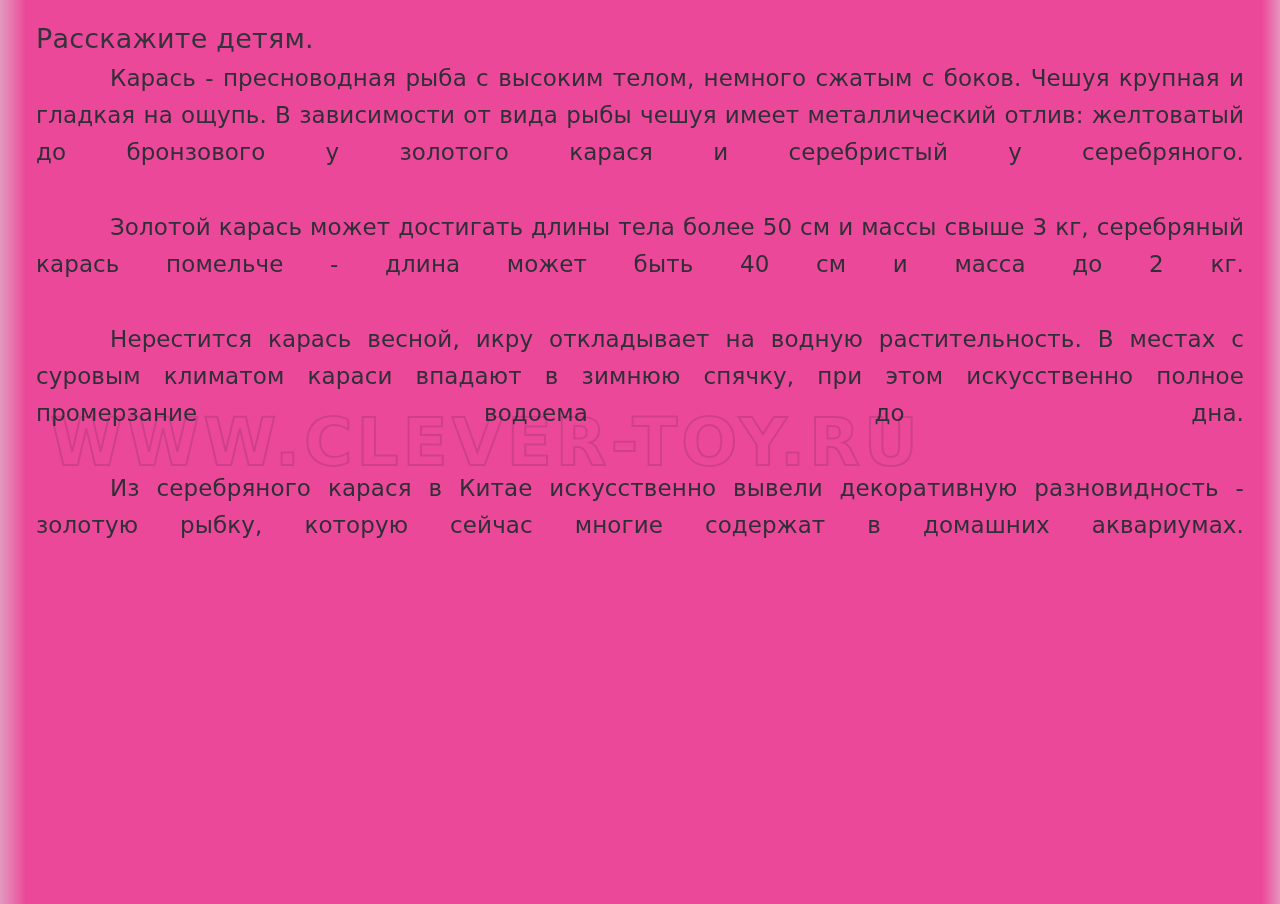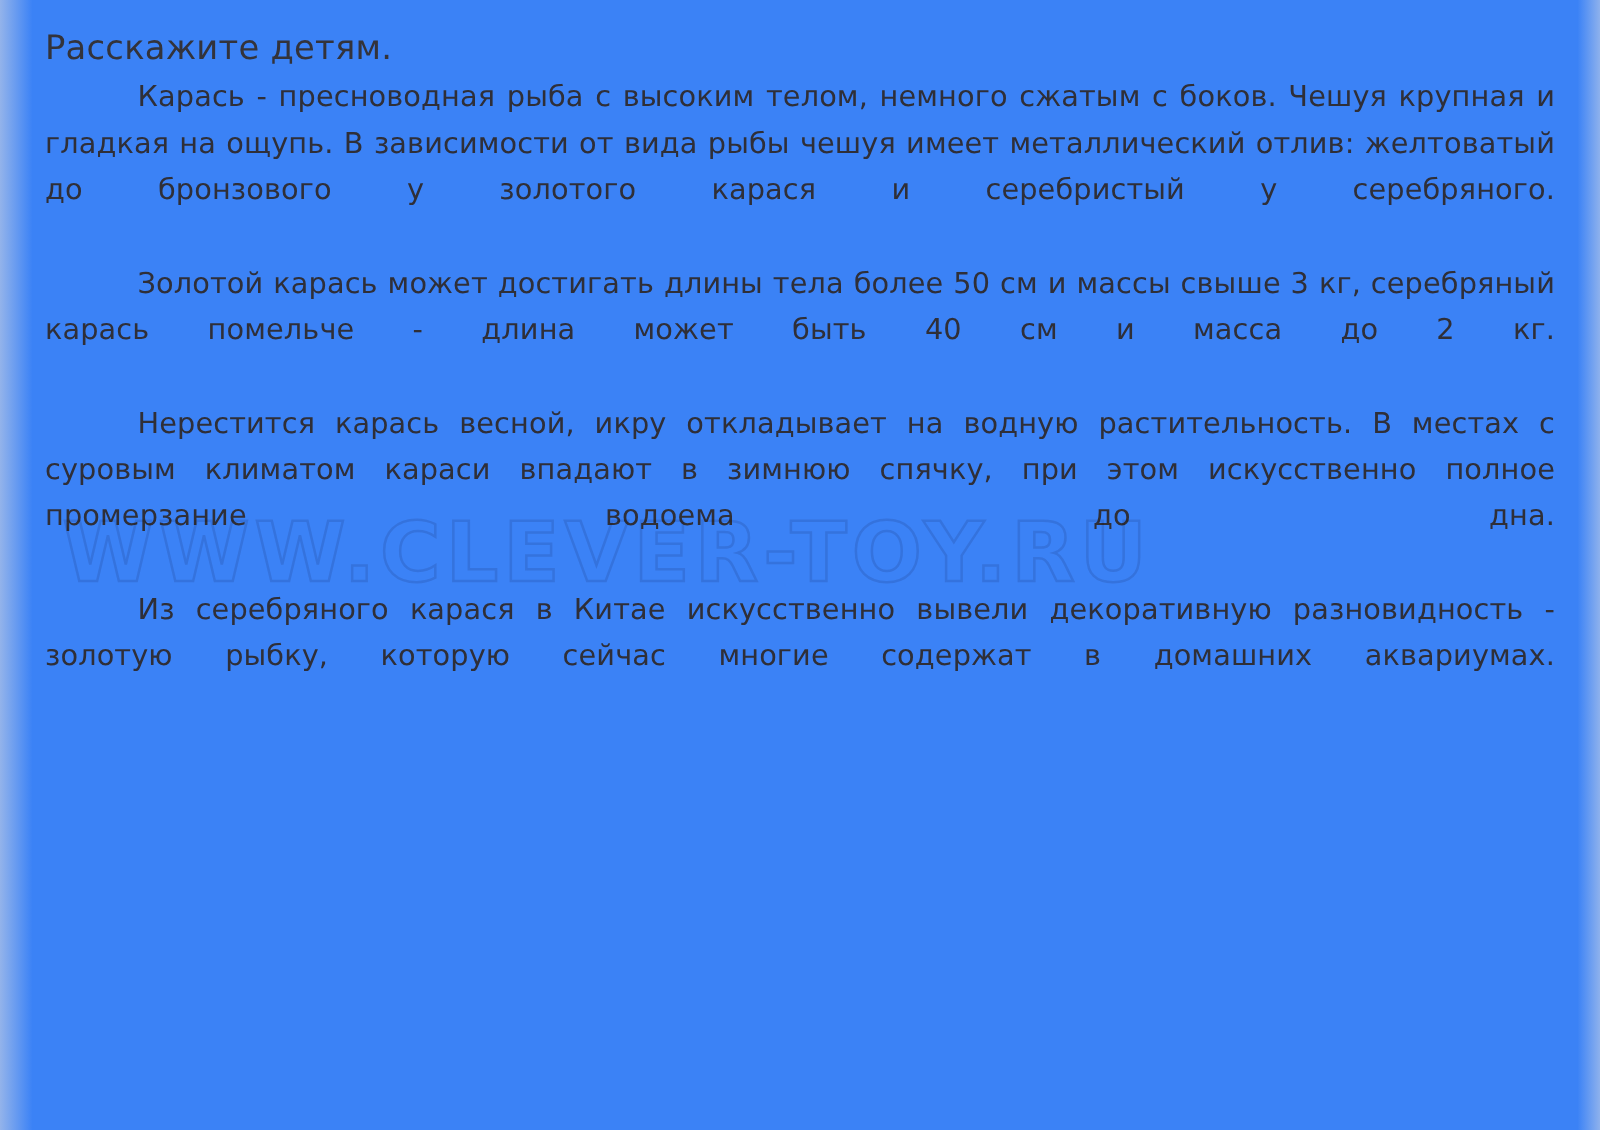--- a/index.html
+++ b/index.html
@@ -13,21 +13,21 @@
     background: #ffffff;
     font-family: "DejaVu Sans", sans-serif;
     color: #2b2b33;
     overflow: hidden;
     position: relative;
   }
 
   .page {
     position: absolute;
     inset: 0;
-    background: #3b82f6;
+    background: #ec4899;
     overflow: hidden;
   }
 
   
   .page::before {
     content: "";
     position: absolute;
     left: 0; top: 0; bottom: 0;
     width: 26px;
     background: linear-gradient(to right, rgba(220,220,225,0.55), rgba(255,255,255,0));

